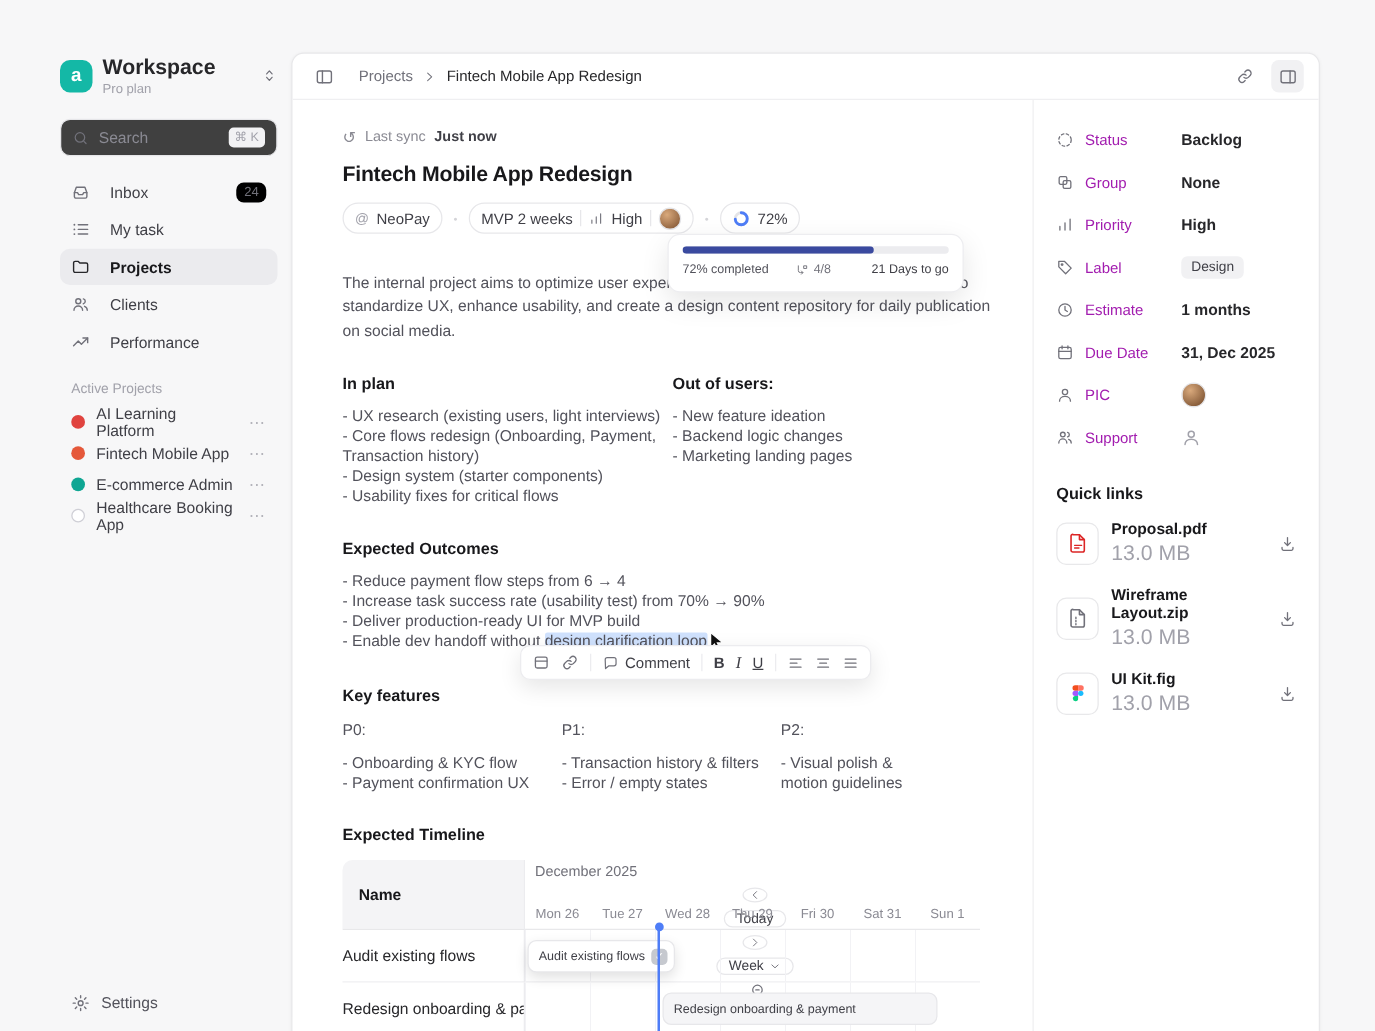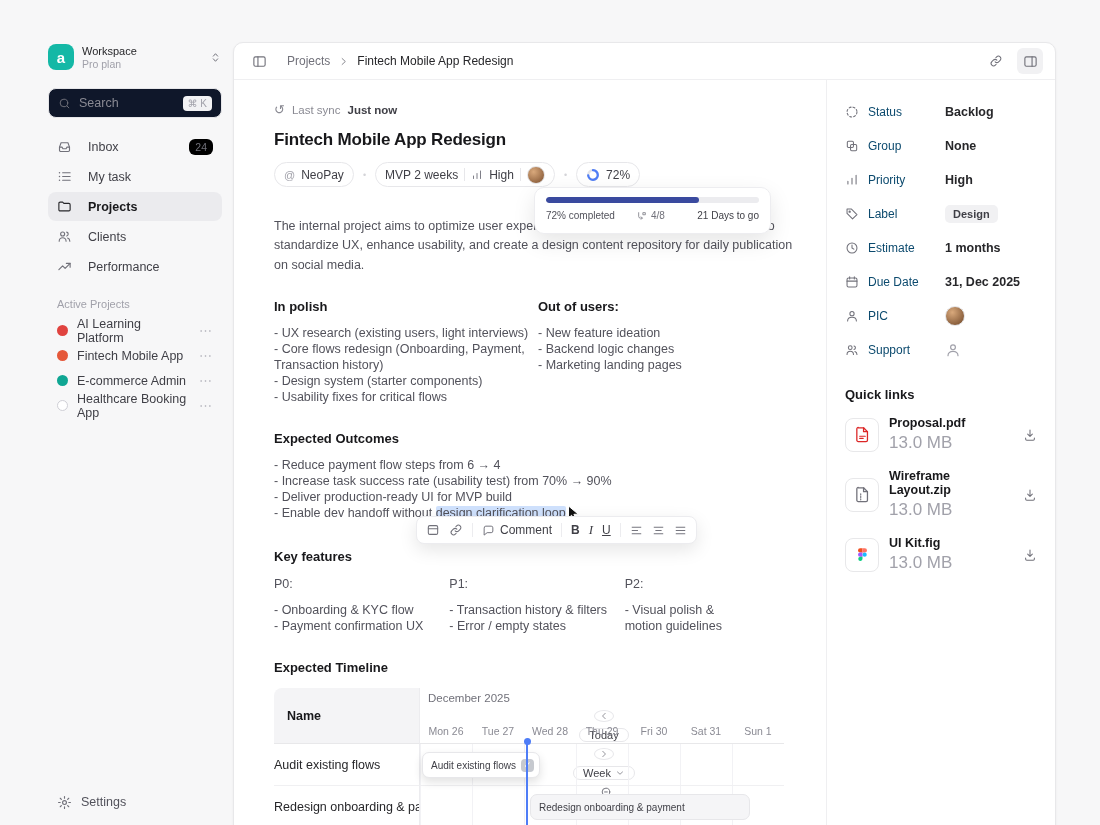--- a/index.html
+++ b/index.html
@@ -13,25 +13,25 @@
     font-size:12.5px;
   }
   svg { display:block; }
   .ic { stroke:#71717a; fill:none; stroke-width:1.8; stroke-linecap:round; stroke-linejoin:round; }
 
   
   .sidebar { position:absolute; left:48px; top:44px; width:174px; bottom:0; }
   .ws { display:flex; align-items:center; gap:8px; margin-bottom:18px; cursor:pointer; }
   .ws-logo { width:26px; height:26px; border-radius:8px; background:#14b8a6; color:#fff;
     display:flex; align-items:center; justify-content:center; font-weight:700; font-size:15px; }
-  .ws-name { font-size:11px; font-weight:400; color:#27272a; }
+  .ws-name { font-size:17px; font-weight:700; color:#27272a; }
   .ws-plan { font-size:10.5px; color:#a1a1aa; margin-top:1px; }
   .ws-chev { margin-left:auto; }
   .search { display:flex; align-items:center; gap:8px; height:30px; border:1px solid #e6e6e9;
-    background:#0f172a; border-radius:8px; padding:0 9px; color:#8a8a93; margin-bottom:14px; cursor:text; }
+    background:#404040; border-radius:8px; padding:0 9px; color:#8a8a93; margin-bottom:14px; cursor:text; }
   .kbd { margin-left:auto; font-size:10px; color:#a1a1aa; background:#f2f2f4; border-radius:4px; padding:2px 5px; }
   .nav-item { display:flex; align-items:center; gap:16px; height:29px; padding:0 9px; border-radius:8px;
     color:#3f3f46; margin-bottom:1px; cursor:pointer; }
   .nav-item.active { background:#ebebee; font-weight:700; color:#18181b; }
   .nav-badge { margin-left:auto; background:#000000; border-radius:6px; font-size:10.5px; color:#71717a; padding:2px 6px; }
   .section-label { font-size:11px; color:#a1a1aa; margin:17px 9px 8px; }
   .proj-item { display:flex; align-items:center; gap:9px; height:25px; padding:0 9px; color:#3f3f46; cursor:pointer; }
   .proj-dot { width:11px; height:11px; border-radius:50%; flex:none; }
   .pd1 { background:#e0433f; }
   .pd2 { background:#e5583a; }
@@ -121,23 +121,23 @@
     white-space:nowrap; overflow:hidden; cursor:grab; }
   .bar.lifted { background:#fff; box-shadow:0 4px 10px rgba(0,0,0,.12); }
   .chk { width:13px; height:13px; border-radius:4px; background:#c6c9cf; color:#fff; font-size:9px;
     display:flex; align-items:center; justify-content:center; flex:none; cursor:pointer; }
   .today-line { position:absolute; left:252px; top:56px; bottom:0; width:2px; background:#4e7df7; z-index:5; }
   .today-dot { position:absolute; left:249.5px; top:50px; width:7px; height:7px; border-radius:50%; background:#4e7df7; z-index:6; }
 
   
   .props { flex:1; border-left:1px solid #efeff1; padding:15px 18px 0 18px; }
   .prop { display:flex; align-items:center; height:34px; }
-  .prop-label { width:100px; display:flex; align-items:center; gap:9px; font-size:12px; color:#0c4a6e; flex:none; }
+  .prop-label { width:100px; display:flex; align-items:center; gap:9px; font-size:12px; color:#a21caf; flex:none; }
   .prop-value { font-size:12.5px; font-weight:600; color:#27272a; }
-  .badge { background:#f1f1f3; border-radius:5px; padding:3px 8px; font-size:11px; font-weight:700; color:#3f3f46; }
+  .badge { background:#f1f1f3; border-radius:5px; padding:3px 8px; font-size:11px; font-weight:400; color:#3f3f46; }
   .pic-av { width:20px; height:20px; border-radius:50%;
     background:radial-gradient(circle at 35% 30%, #d9a97c, #6e4526); border:1px solid #e4e4e7; }
   .quick-title { font-size:13px; font-weight:700; margin:20px 0 6px; }
   .file { display:flex; align-items:center; gap:10px; padding:8px 0; }
   .file-icon { width:34px; height:34px; border:1px solid #e8e8ea; border-radius:8px; display:flex;
     align-items:center; justify-content:center; flex:none; background:#fff; }
   .file-name { font-size:12.5px; font-weight:600; color:#18181b; }
   .file-size { font-size:17px; color:#a1a1aa; margin-top:3px; }
   .file-dl { margin-left:auto; cursor:pointer; }
 </style>
@@ -348,21 +348,21 @@
             <span>4/8</span>
           </span>
           <span class="pg-days">21 Days to go</span>
         </div>
       </div>
 
       <p class="desc">The internal project aims to optimize user experience across the fintech app. The goal is to standardize UX, enhance usability, and create a design content repository for daily publication on social media.</p>
 
       <div class="scope-row">
         <div class="scope-col scope-in">
-          <h3 class="sec-title">In polish</h3>
+          <h3 class="sec-title">In plan</h3>
           <div class="li">- UX research (existing users, light interviews)</div>
           <div class="li" style="width:252px;">- Core flows redesign (Onboarding, Payment, Transaction history)</div>
           <div class="li">- Design system (starter components)</div>
           <div class="li">- Usability fixes for critical flows</div>
         </div>
         <div class="scope-col">
           <h3 class="sec-title">Out of users:</h3>
           <div class="li">- New feature ideation</div>
           <div class="li">- Backend logic changes</div>
           <div class="li">- Marketing landing pages</div>

